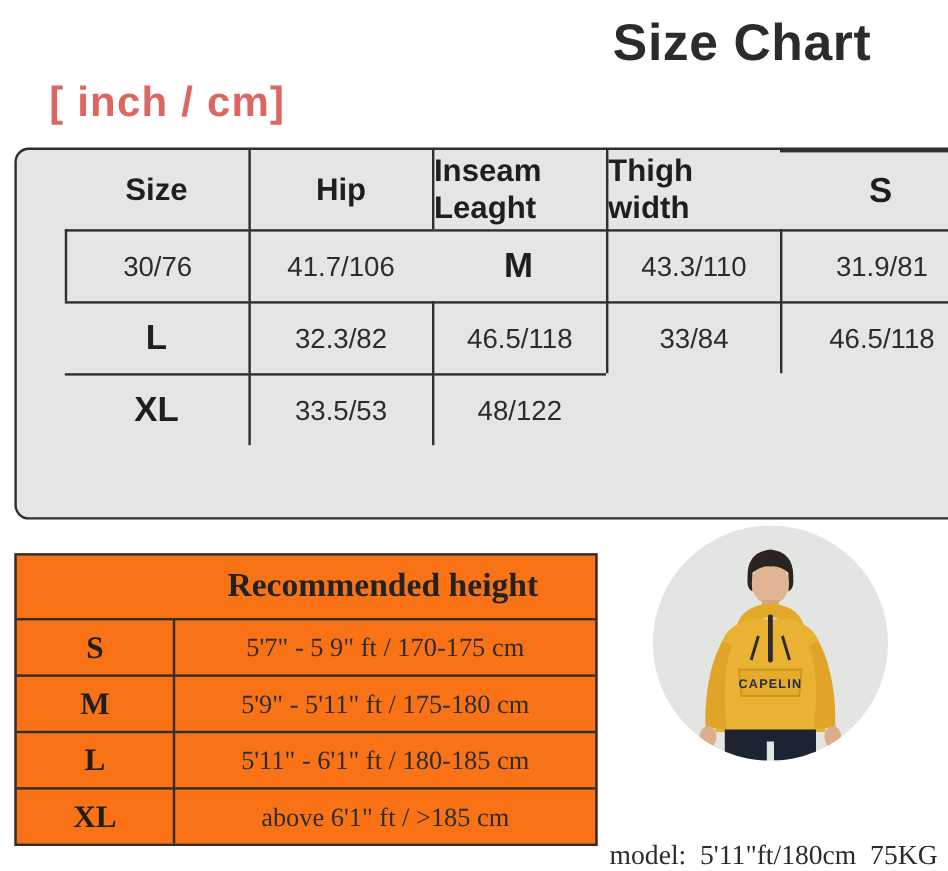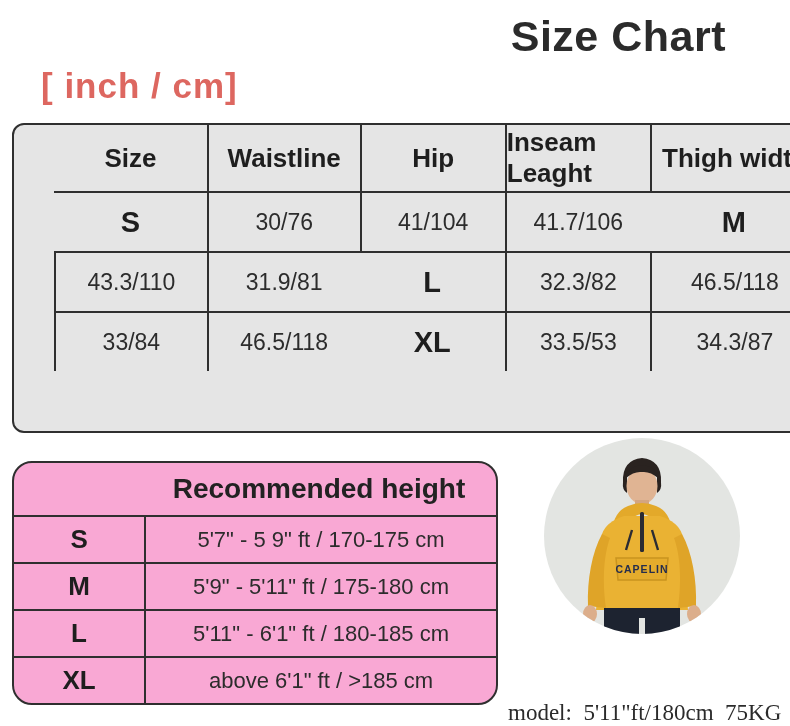--- a/index.html
+++ b/index.html
@@ -51,26 +51,27 @@
   }
   .size-table .value {
     font-family: Liberation Sans, sans-serif;
     font-size: 23px; color: #2c2c2c;
   }
 
   
   .height-table {
     position: absolute; left: 12px; top: 461px;
     width: 482px; height: 240px;
-    background: #f9a8d4;
+    background: #f97316;
     border: 2px solid #2f2f2f;
-    border-radius: 20px;
+    border-radius: 0;
     display: grid;
     grid-template-columns: 27% 73%;
     grid-template-rows: 52px 1fr 1fr 1fr 1fr;
+    font-family: Liberation Serif, serif;
   }
   .height-table .hcell {
     display: flex; align-items: center; justify-content: center;
     overflow: hidden;
   }
   .height-table .theader {
     grid-column: 1 / 3;
     padding-left: 128px;
     font-size: 28px; font-weight: 700; color: #222;
   }
@@ -102,43 +103,41 @@
 </style>
 </head>
 <body>
 
 <div class="page-title">Size Chart</div>
 <div class="page-subtitle">[ inch / cm]</div>
 
 <div class="size-table">
 
   <div class="cell head">Size</div>
-  <div class="cell head col-n">Waistline</div>
   <div class="cell head col-n">Hip</div>
   <div class="cell head col-n">Inseam Leaght</div>
   <div class="cell head col-n">Thigh width</div>
 
   <div class="cell size-letter row-n">S</div>
   <div class="cell value row-n col-n">30/76</div>
-  <div class="cell value row-n col-n">41/104</div>
   <div class="cell value row-n col-n">41.7/106</div>
 
   <div class="cell size-letter row-n">M</div>
   <div class="cell value row-n col-n">43.3/110</div>
   <div class="cell value row-n col-n">31.9/81</div>
 
   <div class="cell size-letter row-n">L</div>
   <div class="cell value row-n col-n">32.3/82</div>
   <div class="cell value row-n col-n">46.5/118</div>
   <div class="cell value row-n col-n">33/84</div>
   <div class="cell value row-n col-n">46.5/118</div>
 
   <div class="cell size-letter row-n">XL</div>
   <div class="cell value row-n col-n">33.5/53</div>
-  <div class="cell value row-n col-n">34.3/87</div>
+  <div class="cell value row-n col-n">48/122</div>
 </div>
 
 <div class="height-table">
   <div class="hcell theader">Recommended height</div>
 
   <div class="hcell hsize">S</div>
   <div class="hcell hval">5'7" - 5 9" ft / 170-175 cm</div>
 
   <div class="hcell hsize">M</div>
   <div class="hcell hval">5'9" - 5'11" ft / 175-180 cm</div>

